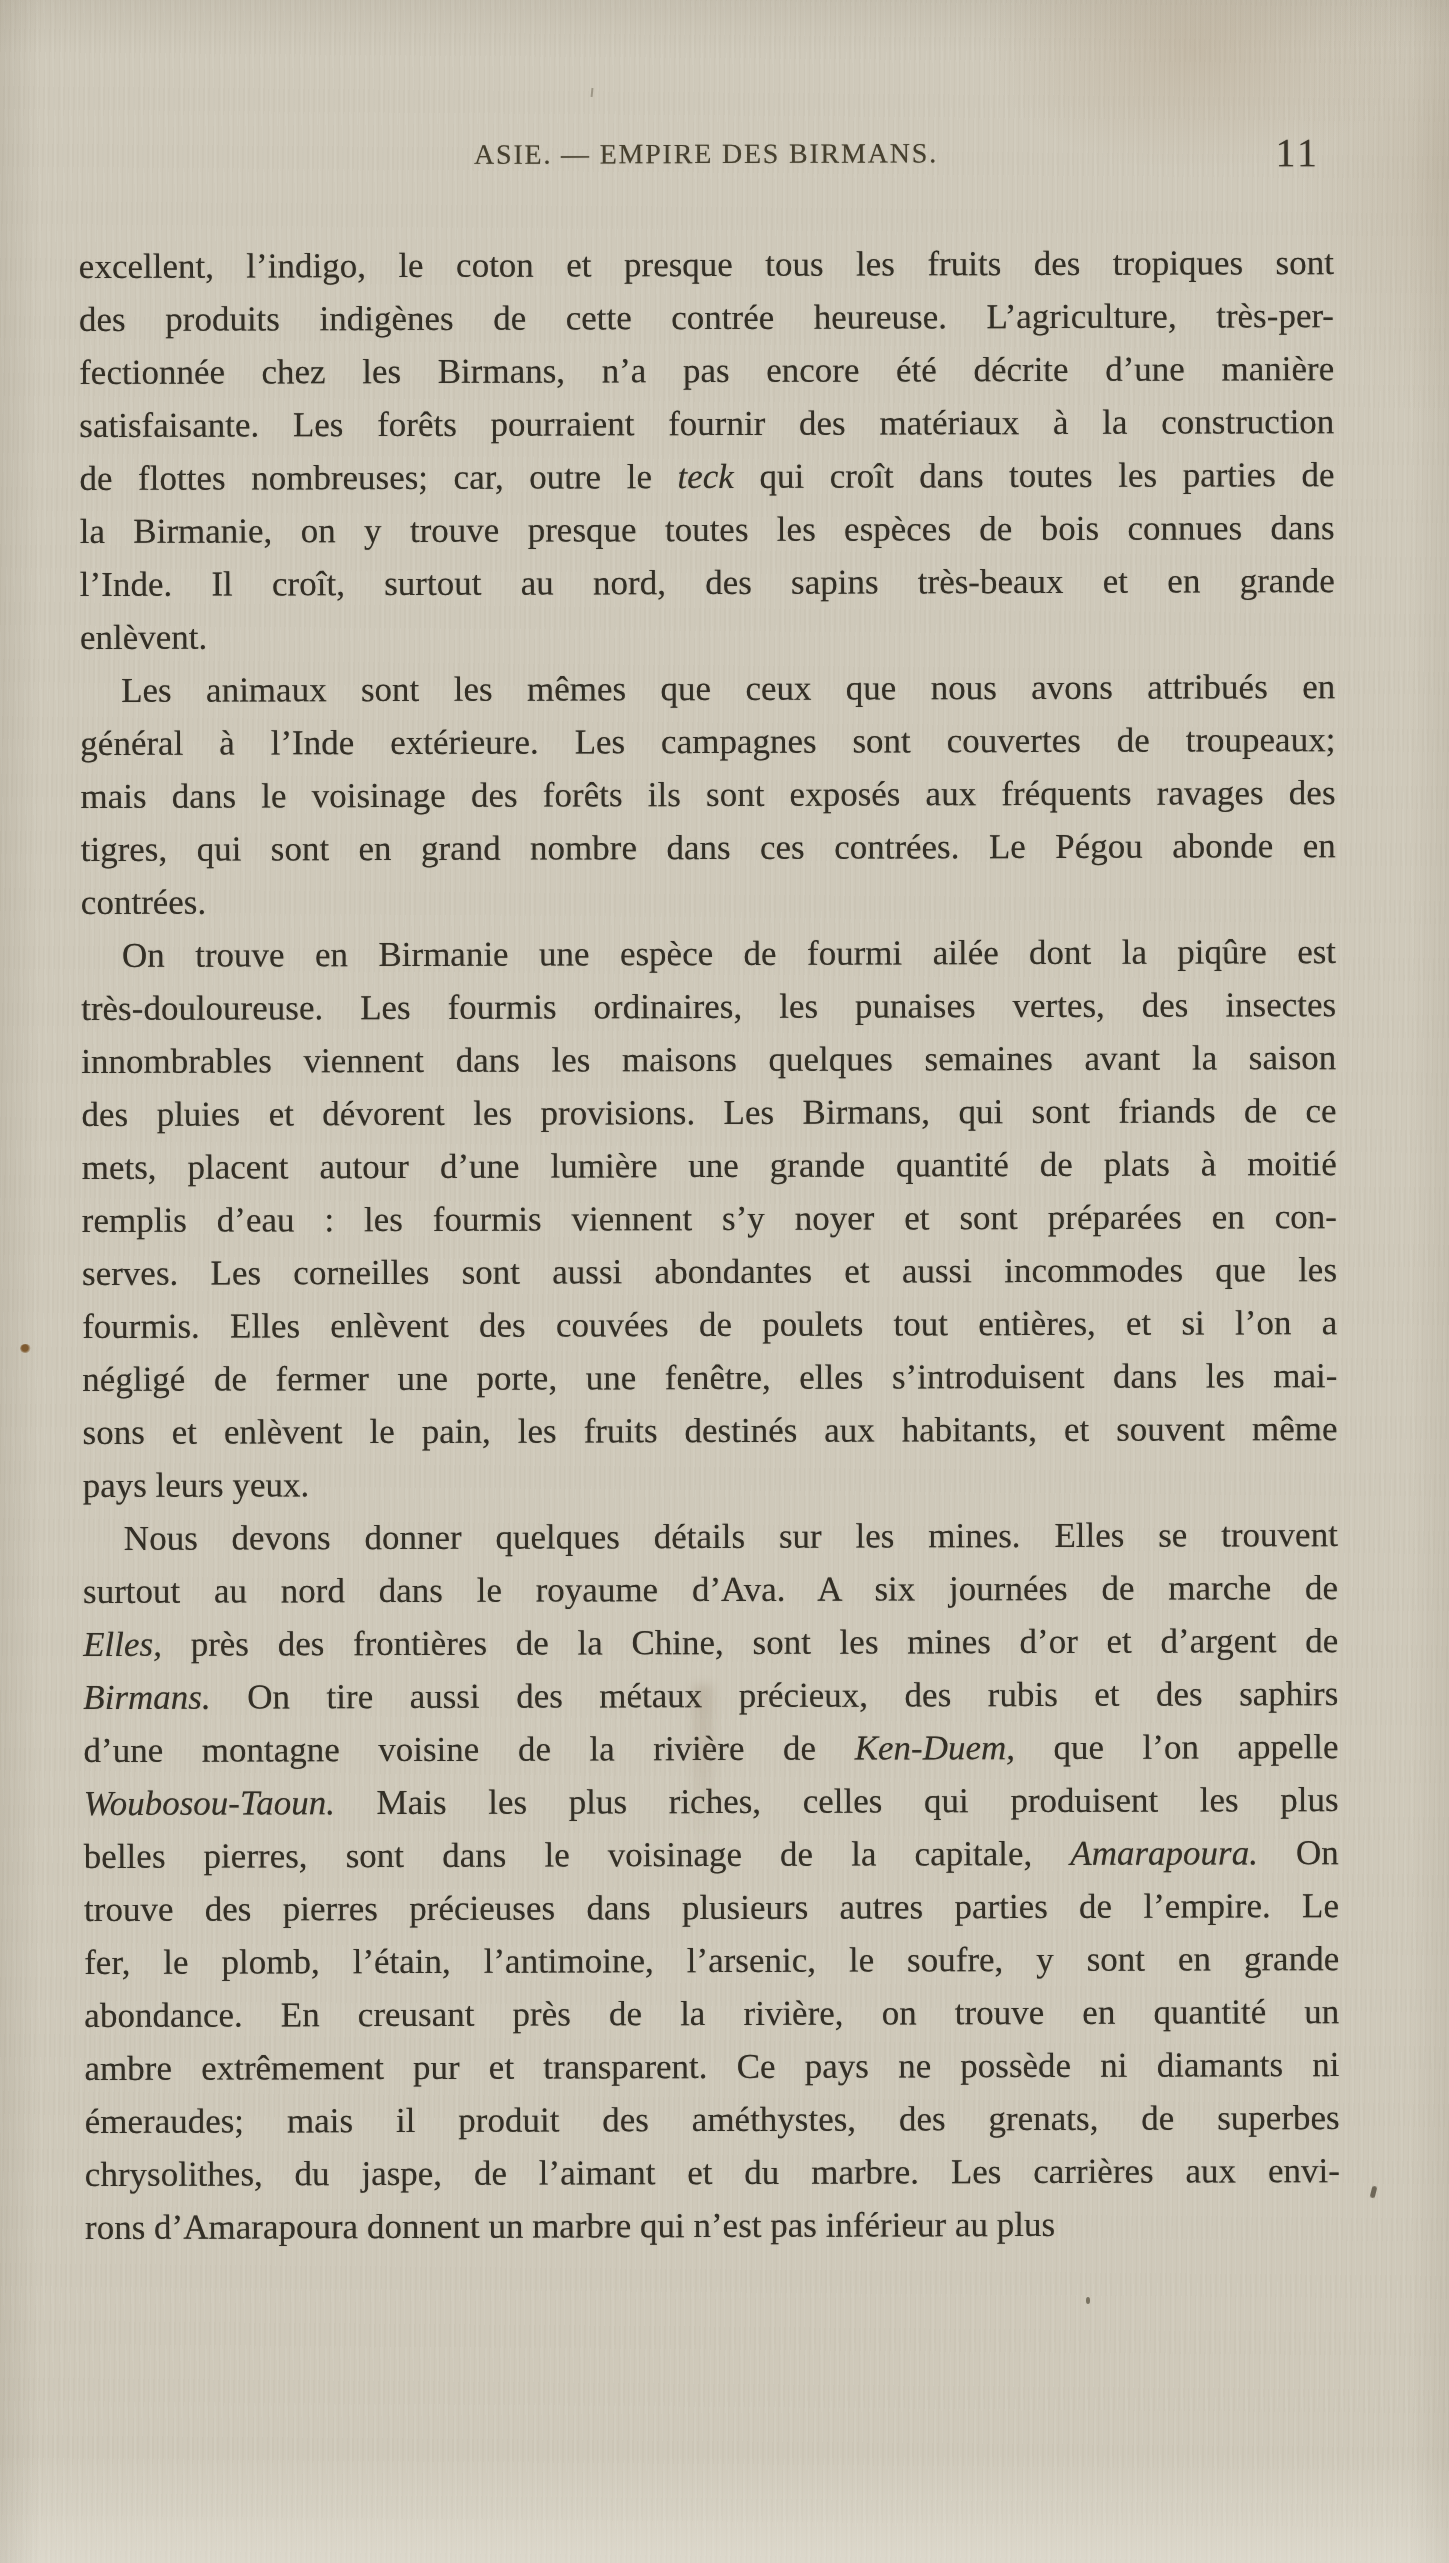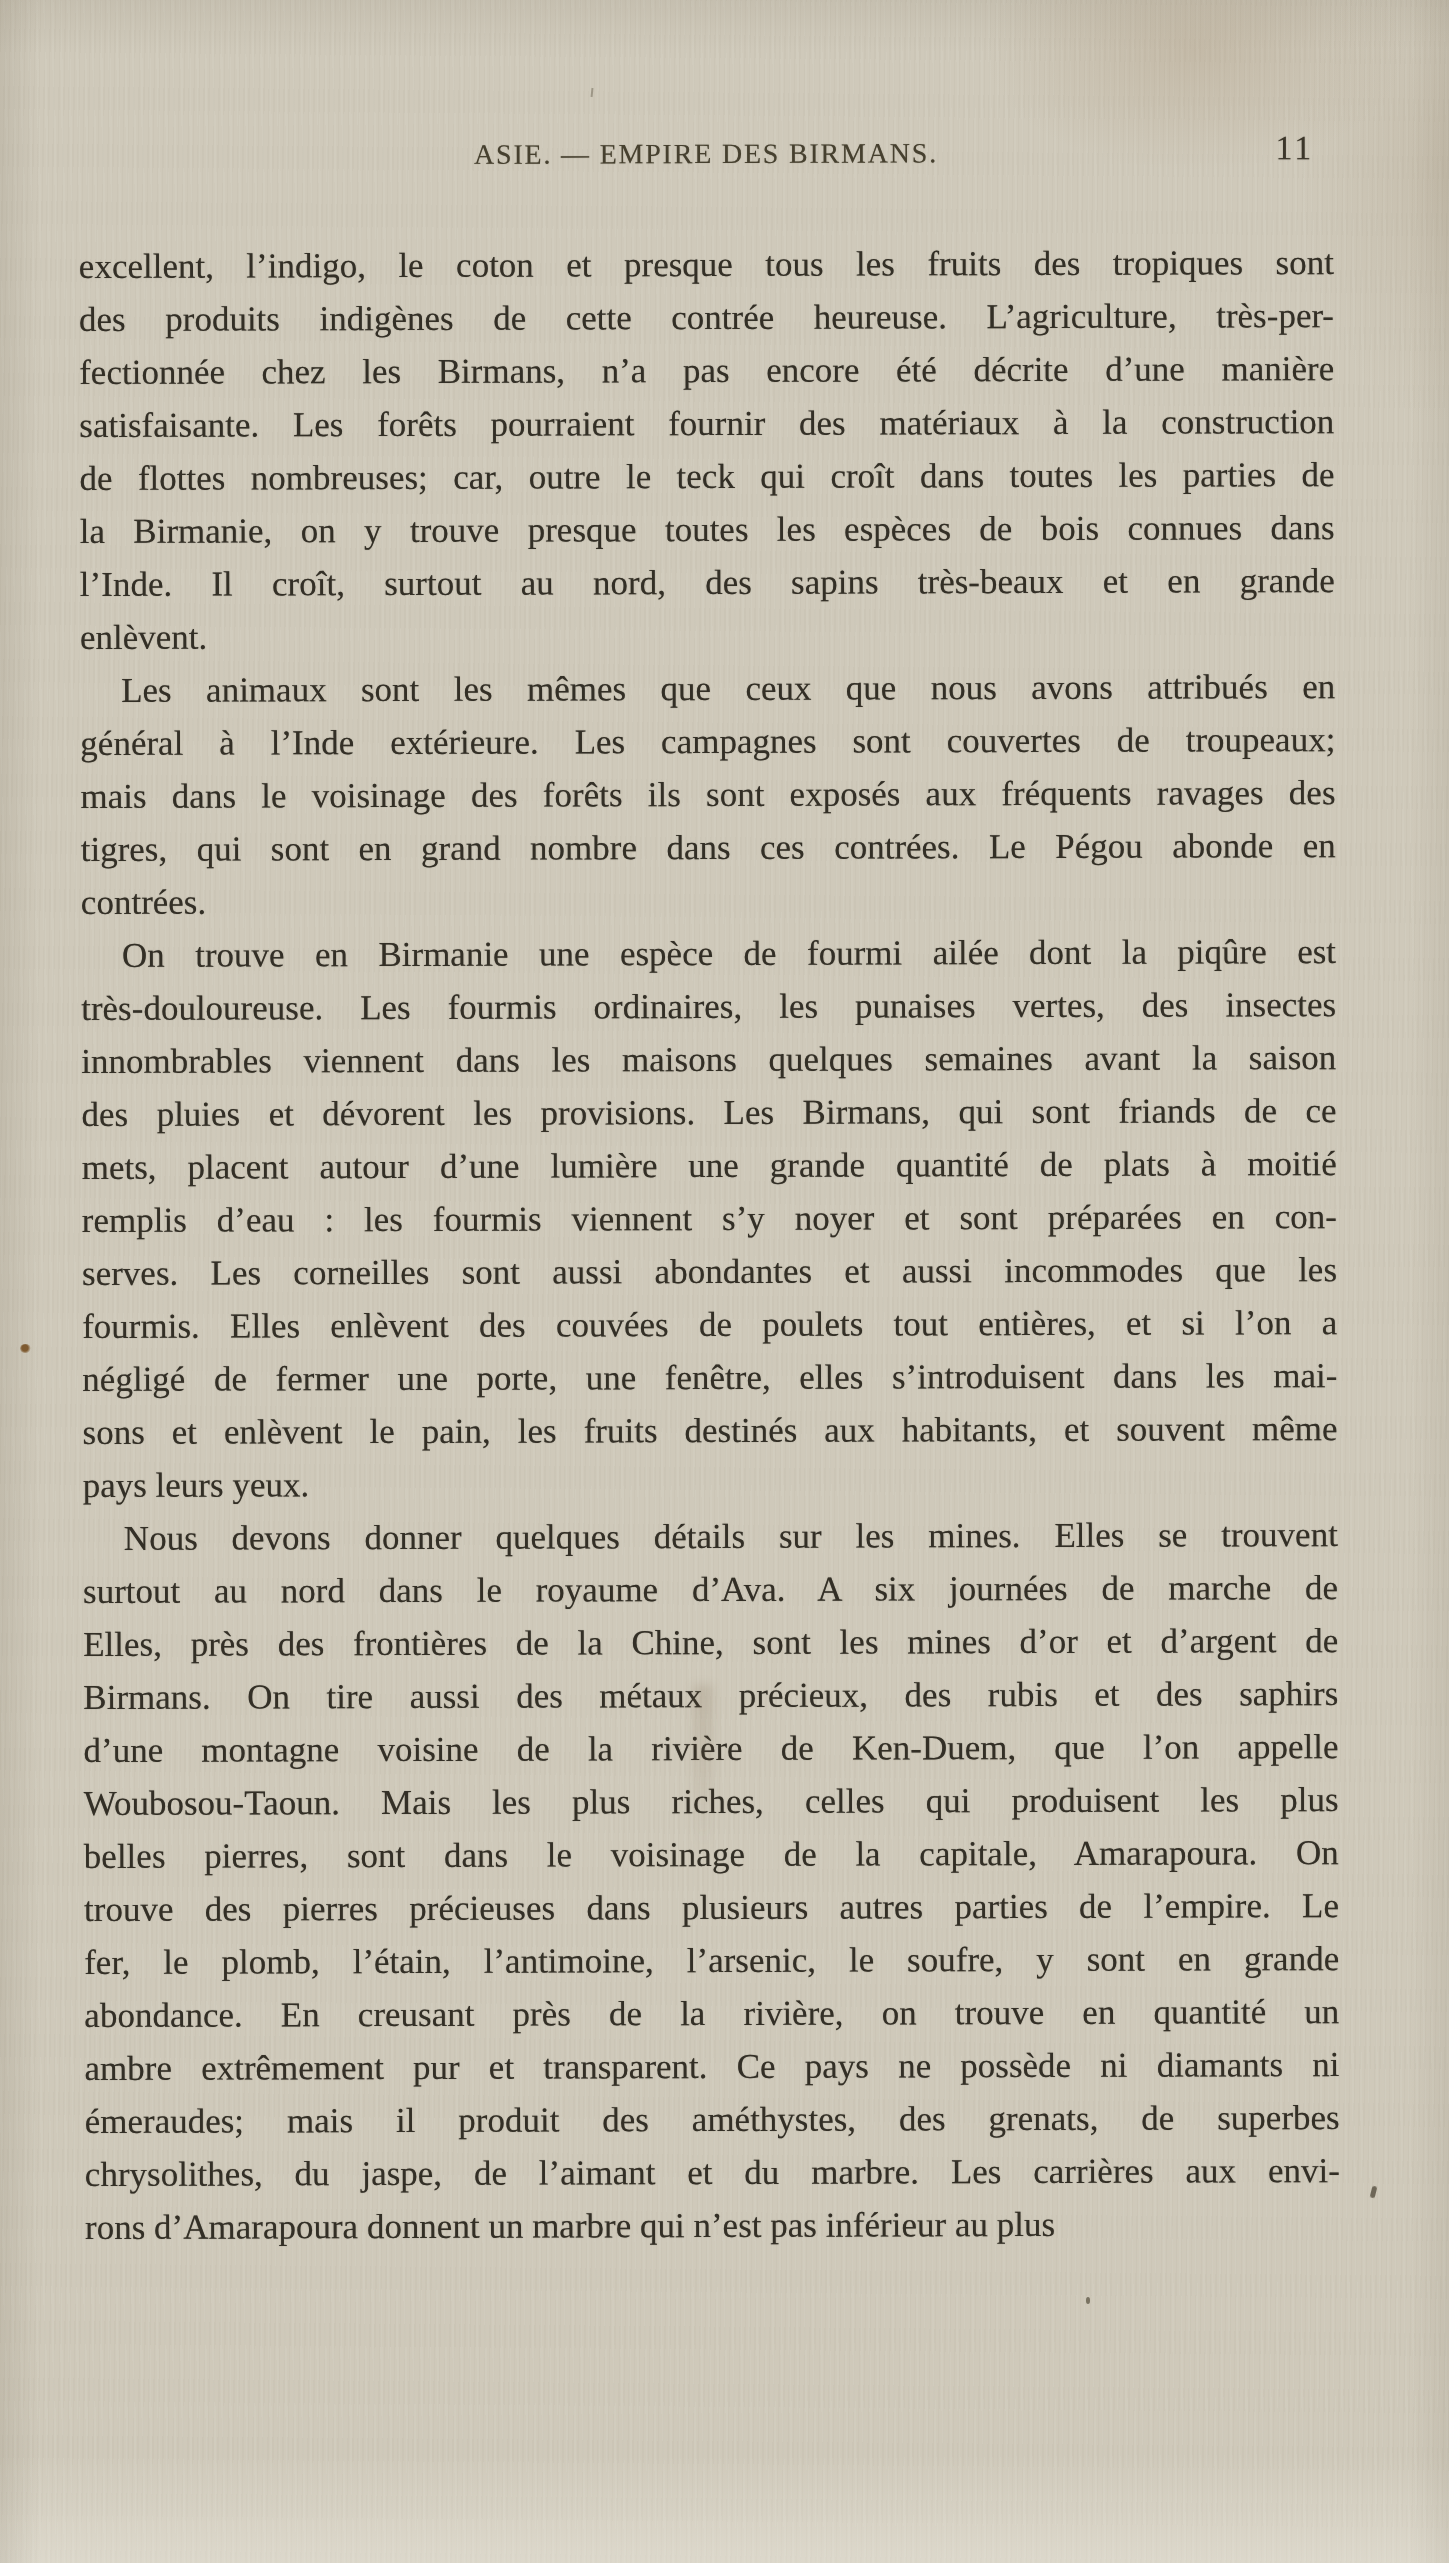--- a/index.html
+++ b/index.html
@@ -26,39 +26,39 @@
   .running-title{
     position:absolute; left:78px; top:138px; width:1255px;
     text-align:center;
     font-size:28px; letter-spacing:1.8px;
     color:#46402f;
     text-shadow:0 0 0.9px rgba(70,64,47,.55);
     white-space:pre;
   }
   .page-number{
     position:absolute; left:1275px; top:131px;
-    font-size:34px; letter-spacing:2.9px;
+    font-size:40px; letter-spacing:2.9px;
     color:#3c362a;
     text-shadow:0 0 1px rgba(60,54,42,.6);
   }
   .text-block{
     position:absolute; left:78px; top:238px; width:1255px;
     font-size:35px; line-height:53px;
     color:#332f26;
     text-shadow:0 0 0.9px rgba(51,47,38,.55);
   }
   .line{
     height:53px;
     text-align:justify;
     text-align-last:justify;
     white-space:normal;
   }
   .line.end{ text-align-last:left; }
   .line.indent{ text-indent:41px; }
-  .it{ }
+  .it{ font-style:italic; }
   
   .mark{ position:absolute; pointer-events:none; }
   .dot-left{
     left:20px; top:1344px; width:10.8px; height:9.4px; border-radius:50%;
     background:radial-gradient(circle at 45% 45%, #7e5a30 0 40%, rgba(126,90,48,0) 75%);
   }
   .fleck-right{
     left:1371px; top:2186px; width:5px; height:12.2px; border-radius:2.9px;
     background:#4e4738; opacity:.75; transform:rotate(14deg); filter:blur(0.4px);
   }

